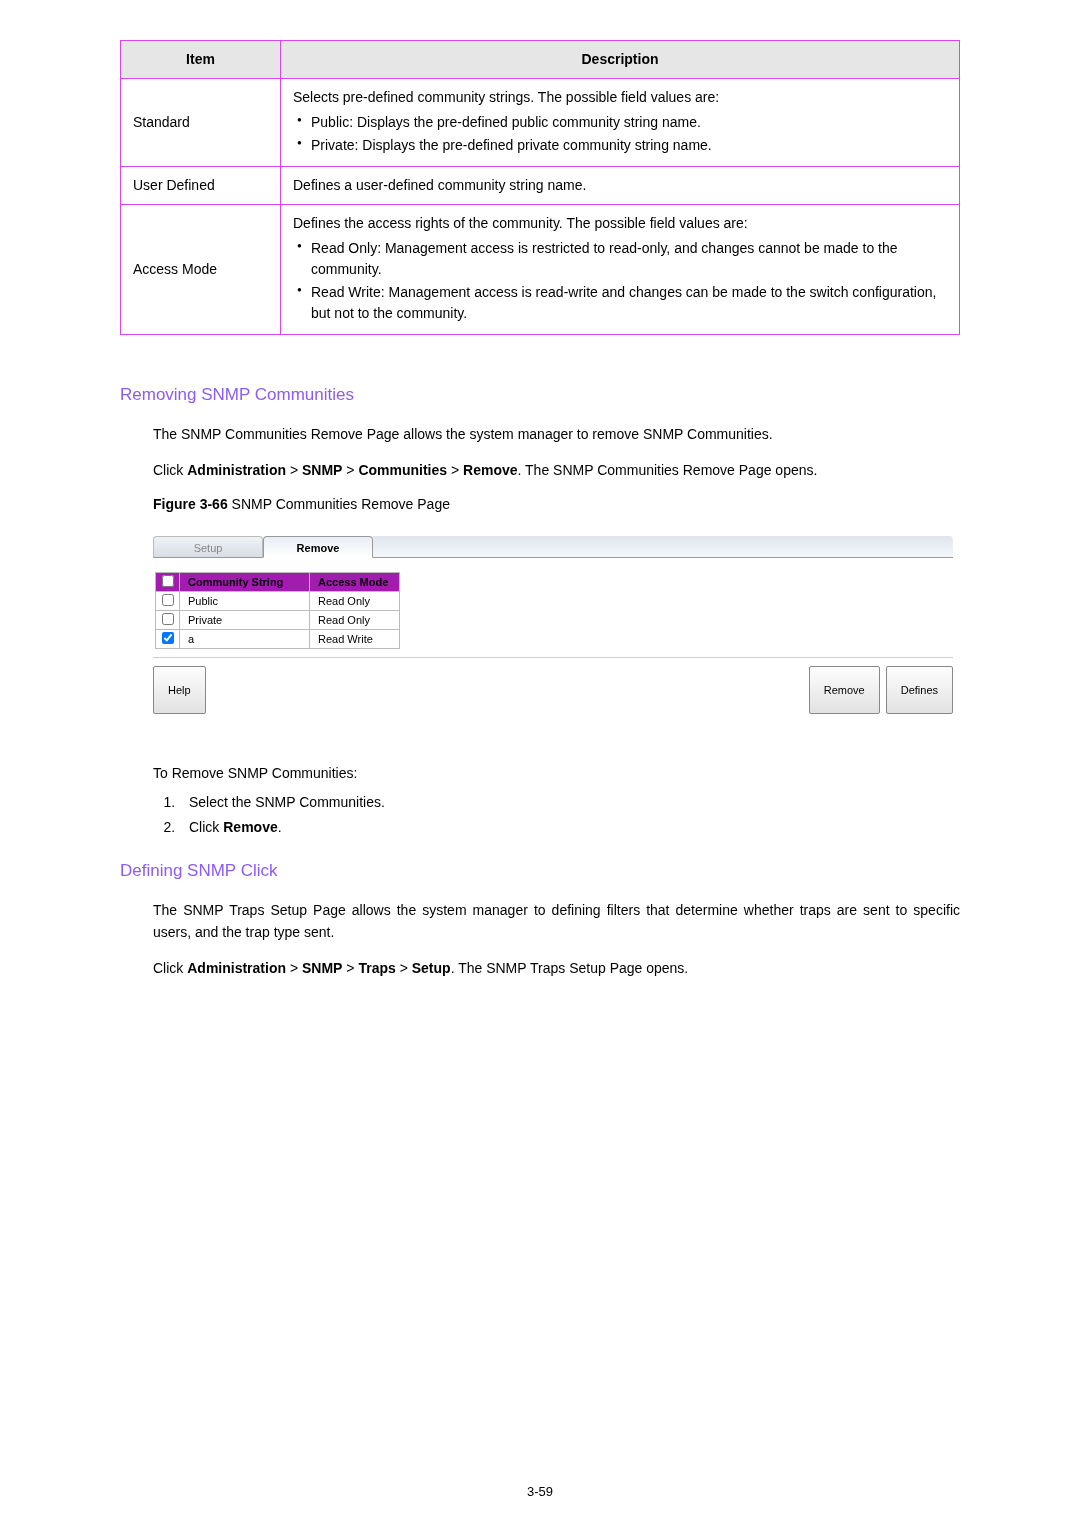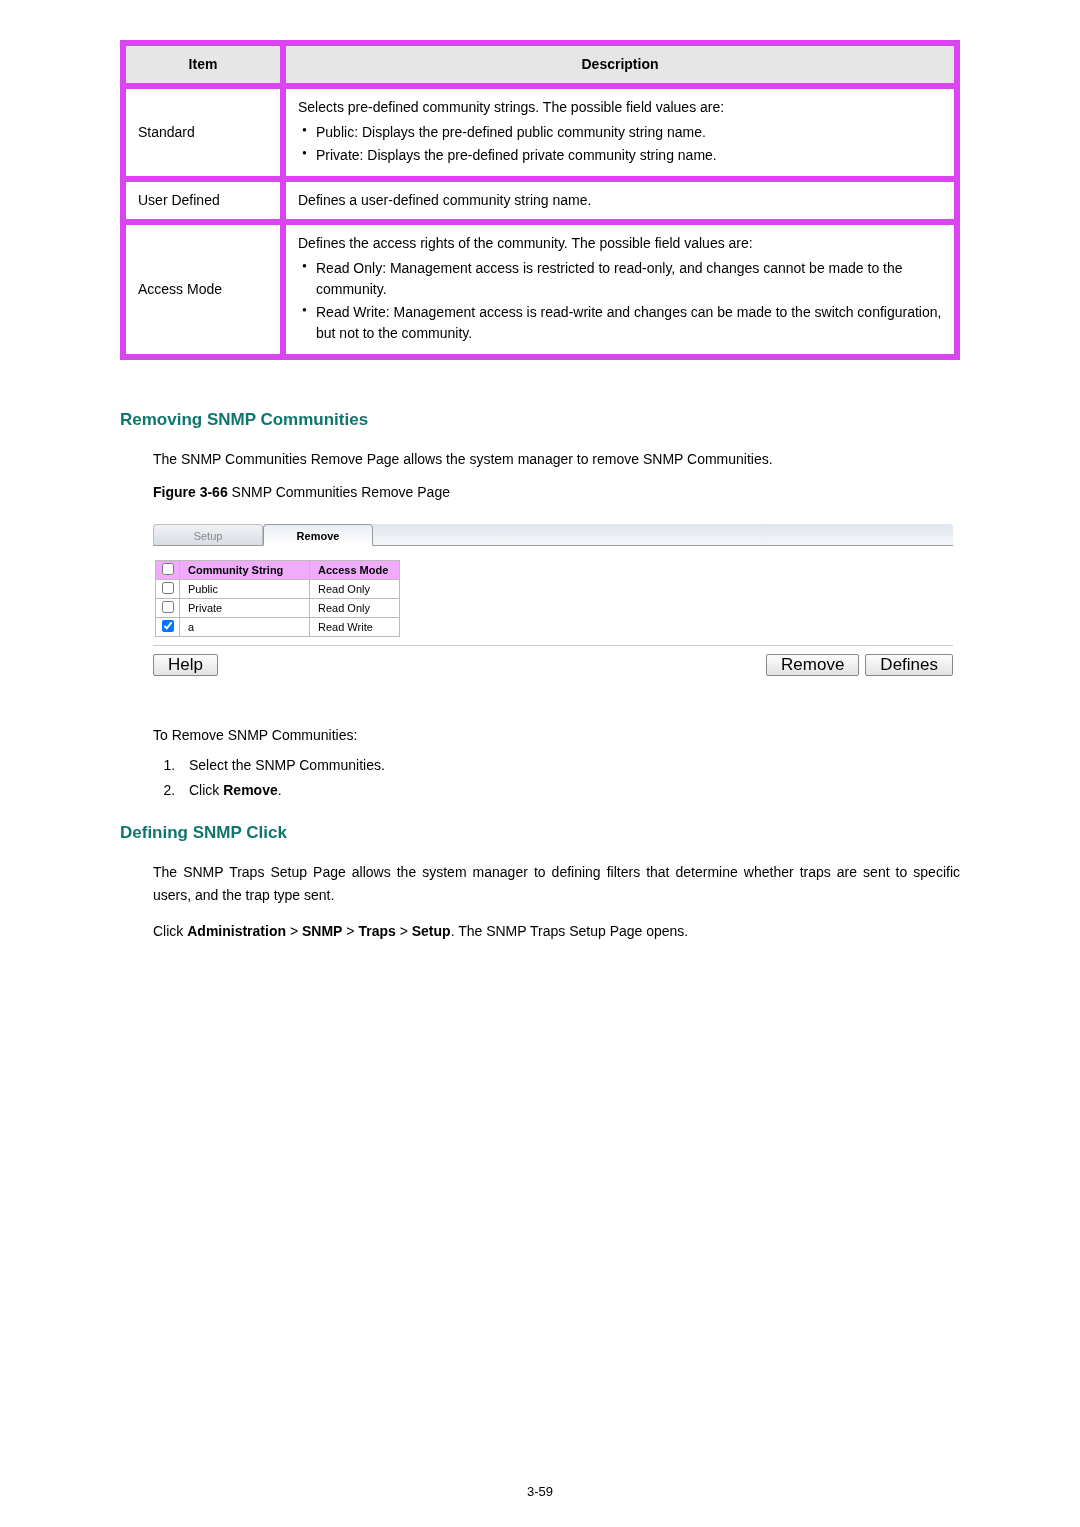--- a/index.html
+++ b/index.html
@@ -15,42 +15,42 @@
   }
   .content { padding: 0 120px; }
 
   
   .desc-table {
     border-collapse: collapse;
     width: 100%;
     margin-bottom: 50px;
   }
   .desc-table th, .desc-table td {
-    border: 6px solid #d946ef;
+    border: 1px solid #d946ef;
     padding: 8px 12px;
     vertical-align: top;
     font-size: 14px;
     line-height: 1.5;
   }
   .desc-table th {
     background: #e6e6e6;
     font-weight: bold;
     text-align: center;
   }
   .desc-table .col-item { width: 160px; vertical-align: middle; }
   .desc-table ul { list-style: none; padding: 0; margin-top: 4px; }
   .desc-table ul li { position: relative; padding-left: 18px; margin-bottom: 2px; }
   .desc-table ul li::before {
     content: "●"; position: absolute; left: 4px; top: 2px; font-size: 8px;
   }
 
   h2.section {
-    color: #0f766e;
+    color: #8b5cf6;
     font-size: 17px;
-    font-weight: bold;
+    font-weight: normal;
     margin: 20px 0 18px 0;
   }
   .para {
     margin-left: 33px;
     margin-bottom: 14px;
     line-height: 1.6;
     text-align: justify;
   }
   .para.nomargin { margin-bottom: 6px; }
   .caption {
@@ -103,38 +103,38 @@
     border-collapse: collapse;
     font-size: 11px;
     margin-left: 2px;
   }
   .comm-table th, .comm-table td {
     border: 1px solid #bbb;
     padding: 2px 8px;
     text-align: left;
   }
   .comm-table th {
-    background: #f0abfc;
+    background: #a21caf;
     font-weight: bold;
   }
   .comm-table th.cb-col, .comm-table td.cb-col { width: 24px; text-align: center; padding: 2px 4px; }
   .comm-table input[type=checkbox] { width: 12px; height: 12px; }
   .comm-table .cs-col { width: 130px; }
   .comm-table .am-col { width: 90px; }
   .ui-footer {
     display: flex;
     justify-content: space-between;
     align-items: center;
     border-top: 1px solid #ccc;
     padding-top: 8px;
     margin-top: 8px;
   }
   .ui-btn {
-    font-size: 17px;
-    padding: 0 14px;
+    font-size: 11px;
+    padding: 17px 14px;
     background: linear-gradient(#fdfdfd, #e2e2e2);
     border: 1px solid #888;
     border-radius: 2px;
     cursor: pointer;
   }
   .ui-footer-right { display: flex; gap: 6px; }
 
   ol.steps {
     margin-left: 33px;
     padding-left: 26px;
@@ -188,20 +188,23 @@
           </ul>
         </td>
       </tr>
     </tbody>
   </table>
 
   <h2 class="section">Removing SNMP Communities</h2>
 
   <p class="para">The SNMP Communities Remove Page allows the system manager to remove SNMP Communities.</p>
 
+  <p class="para">
+    <span>Click </span><b>Administration</b><span> &gt; </span><b>SNMP</b><span> &gt; </span><b>Communities</b><span> &gt; </span><b>Remove</b><span>. The SNMP Communities Remove Page opens.</span>
+  </p>
 
   <p class="caption">
     <b>Figure 3-66</b><span> SNMP Communities Remove Page</span>
   </p>
 
   <div class="ui-figure">
     <div class="ui-tabs">
       <div class="ui-tab inactive">Setup</div>
       <div class="ui-tab active">Remove</div>
       <div class="ui-tabs-rest"></div>

